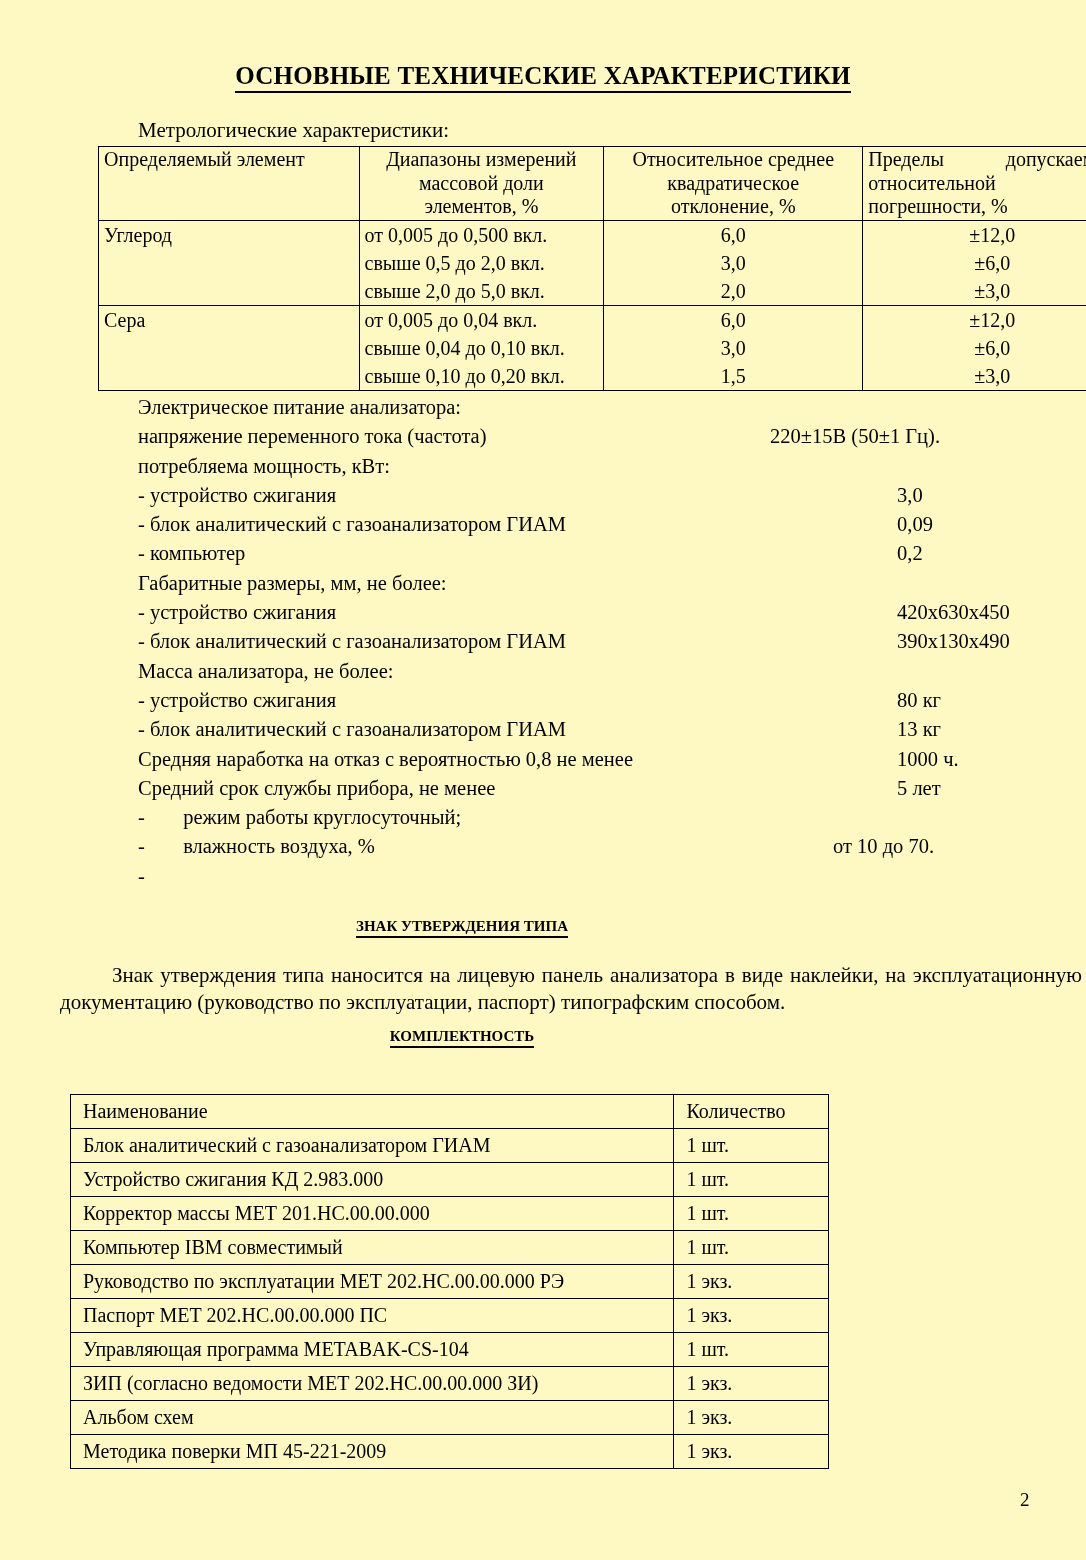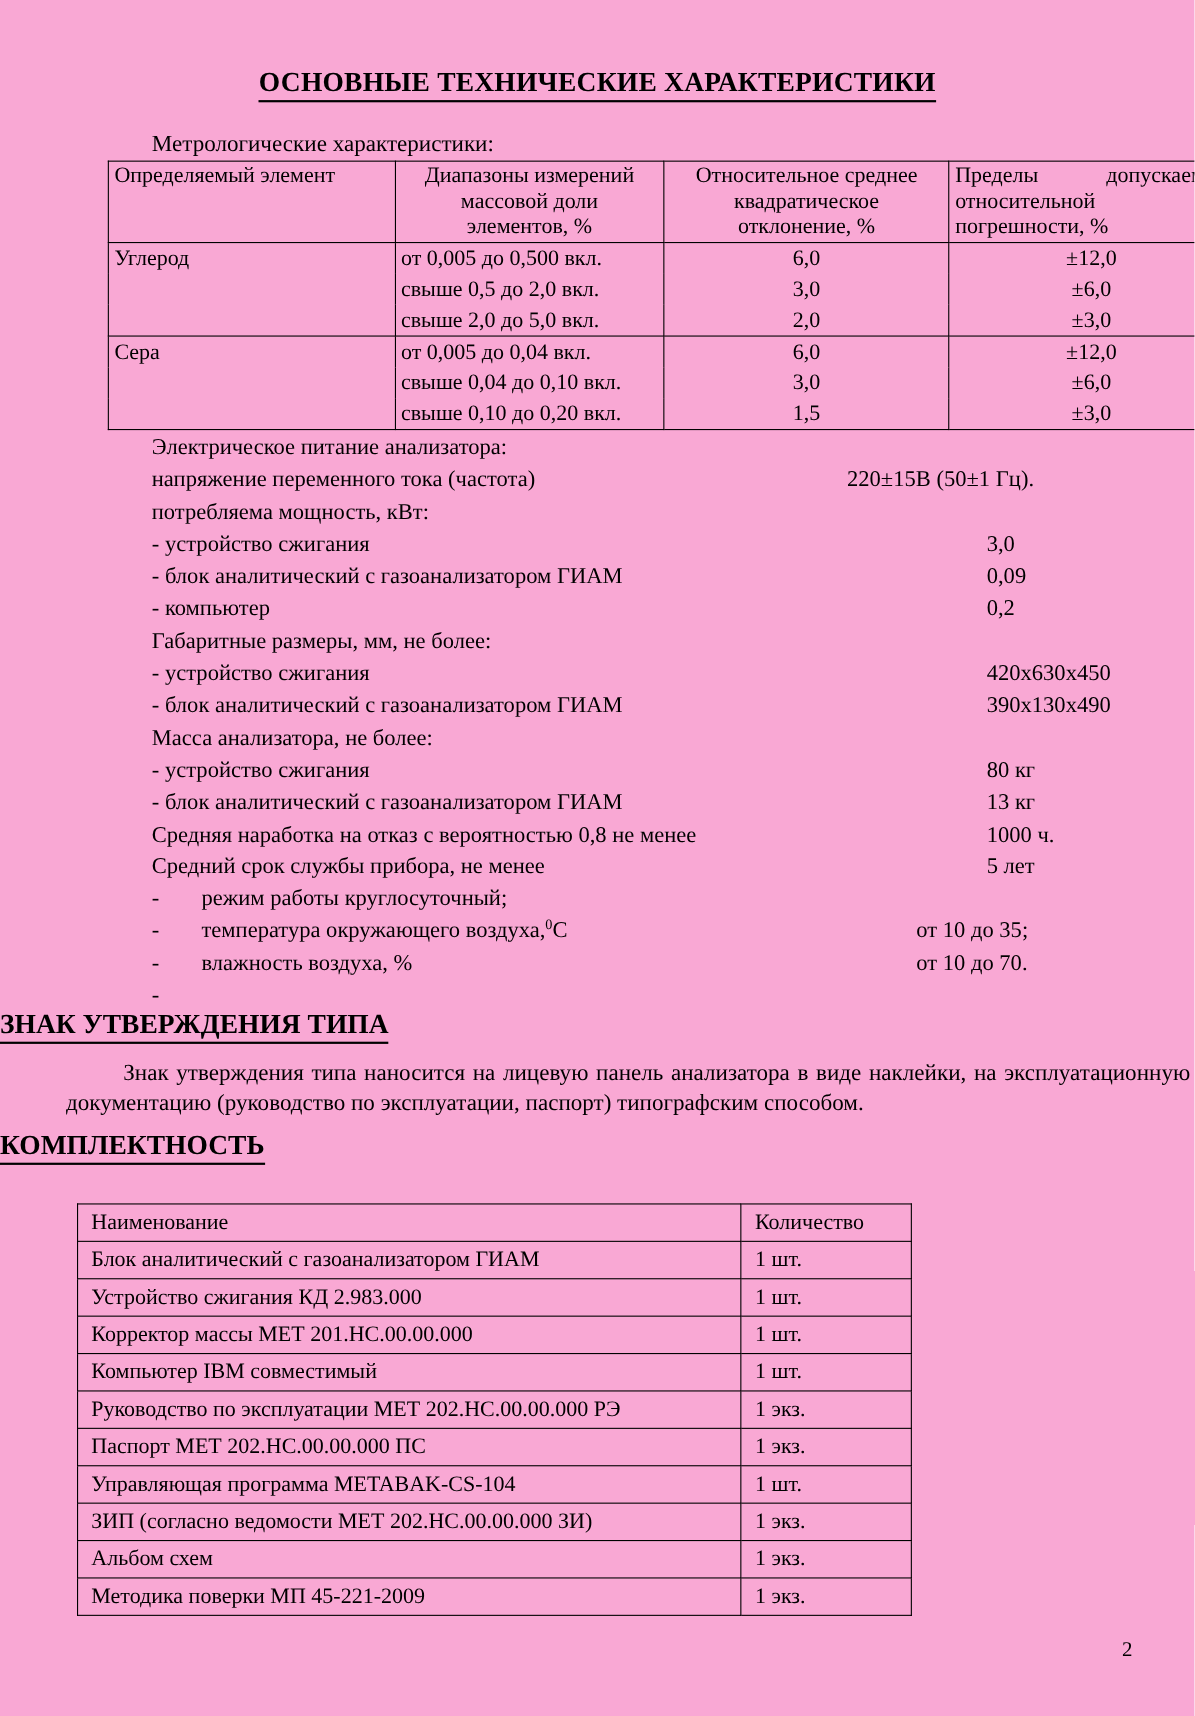--- a/index.html
+++ b/index.html
@@ -8,21 +8,21 @@
     background: #ffffff;
   }
   body {
     font-family: "Liberation Serif", "DejaVu Serif", serif;
     color: #000000;
   }
   #page {
     position: relative;
     width: 1086px;
     height: 1560px;
-    background: #f9a8d4;
+    background: #fef9c3;
     overflow: hidden;
   }
 
   
   .main-title {
     position: absolute;
     left: 0;
     width: 1086px;
     text-align: center;
     font-size: 25px;
@@ -30,22 +30,22 @@
     letter-spacing: 0.2px;
   }
   .main-title span {
     border-bottom: 2px solid #000;
     padding-bottom: 2px;
   }
   .section-title {
     position: absolute;
     left: 0;
     width: 924px;
-    text-align: left;
-    font-size: 25px;
+    text-align: center;
+    font-size: 15px;
     font-weight: bold;
   }
   .section-title span {
     border-bottom: 2px solid #000;
     padding-bottom: 2px;
   }
 
   
   .table-caption {
     position: absolute;
@@ -311,25 +311,20 @@
       <span class="spec-label">Средний срок службы прибора, не менее</span>
       <span class="spec-value">5 лет</span>
     </div>
 
 
     <div class="spec-row dash-item">
       <span class="dash">-</span>
       <span class="spec-label">режим работы круглосуточный;</span>
     </div>
 
-    <div class="spec-row dash-item">
-      <span class="dash">-</span>
-      <span class="spec-label">температура окружающего воздуха, </span><sup class="deg">0</sup><span>С</span>
-      <span class="spec-value temp">от   10 до   35;</span>
-    </div>
 
     <div class="spec-row dash-item">
       <span class="dash">-</span>
       <span class="spec-label">влажность воздуха, %</span>
       <span class="spec-value temp">от 10 до  70.</span>
     </div>
 
     <div class="spec-row dash-item">
       <span class="dash">-</span>
       <span class="spec-label"></span>

